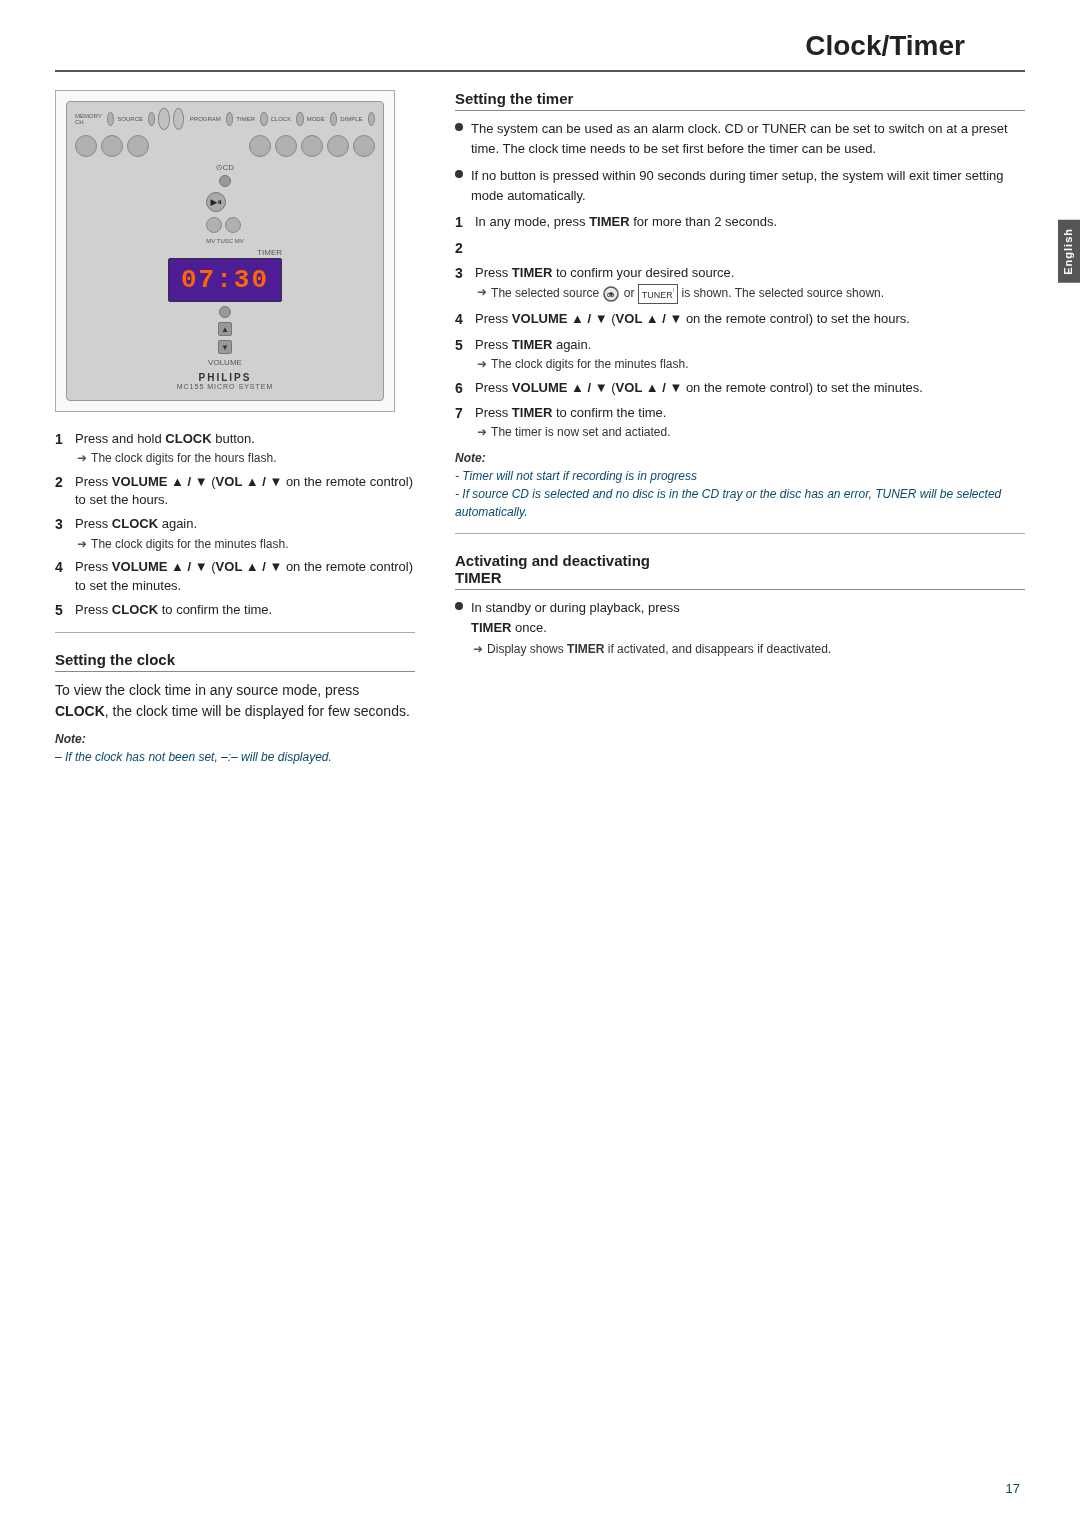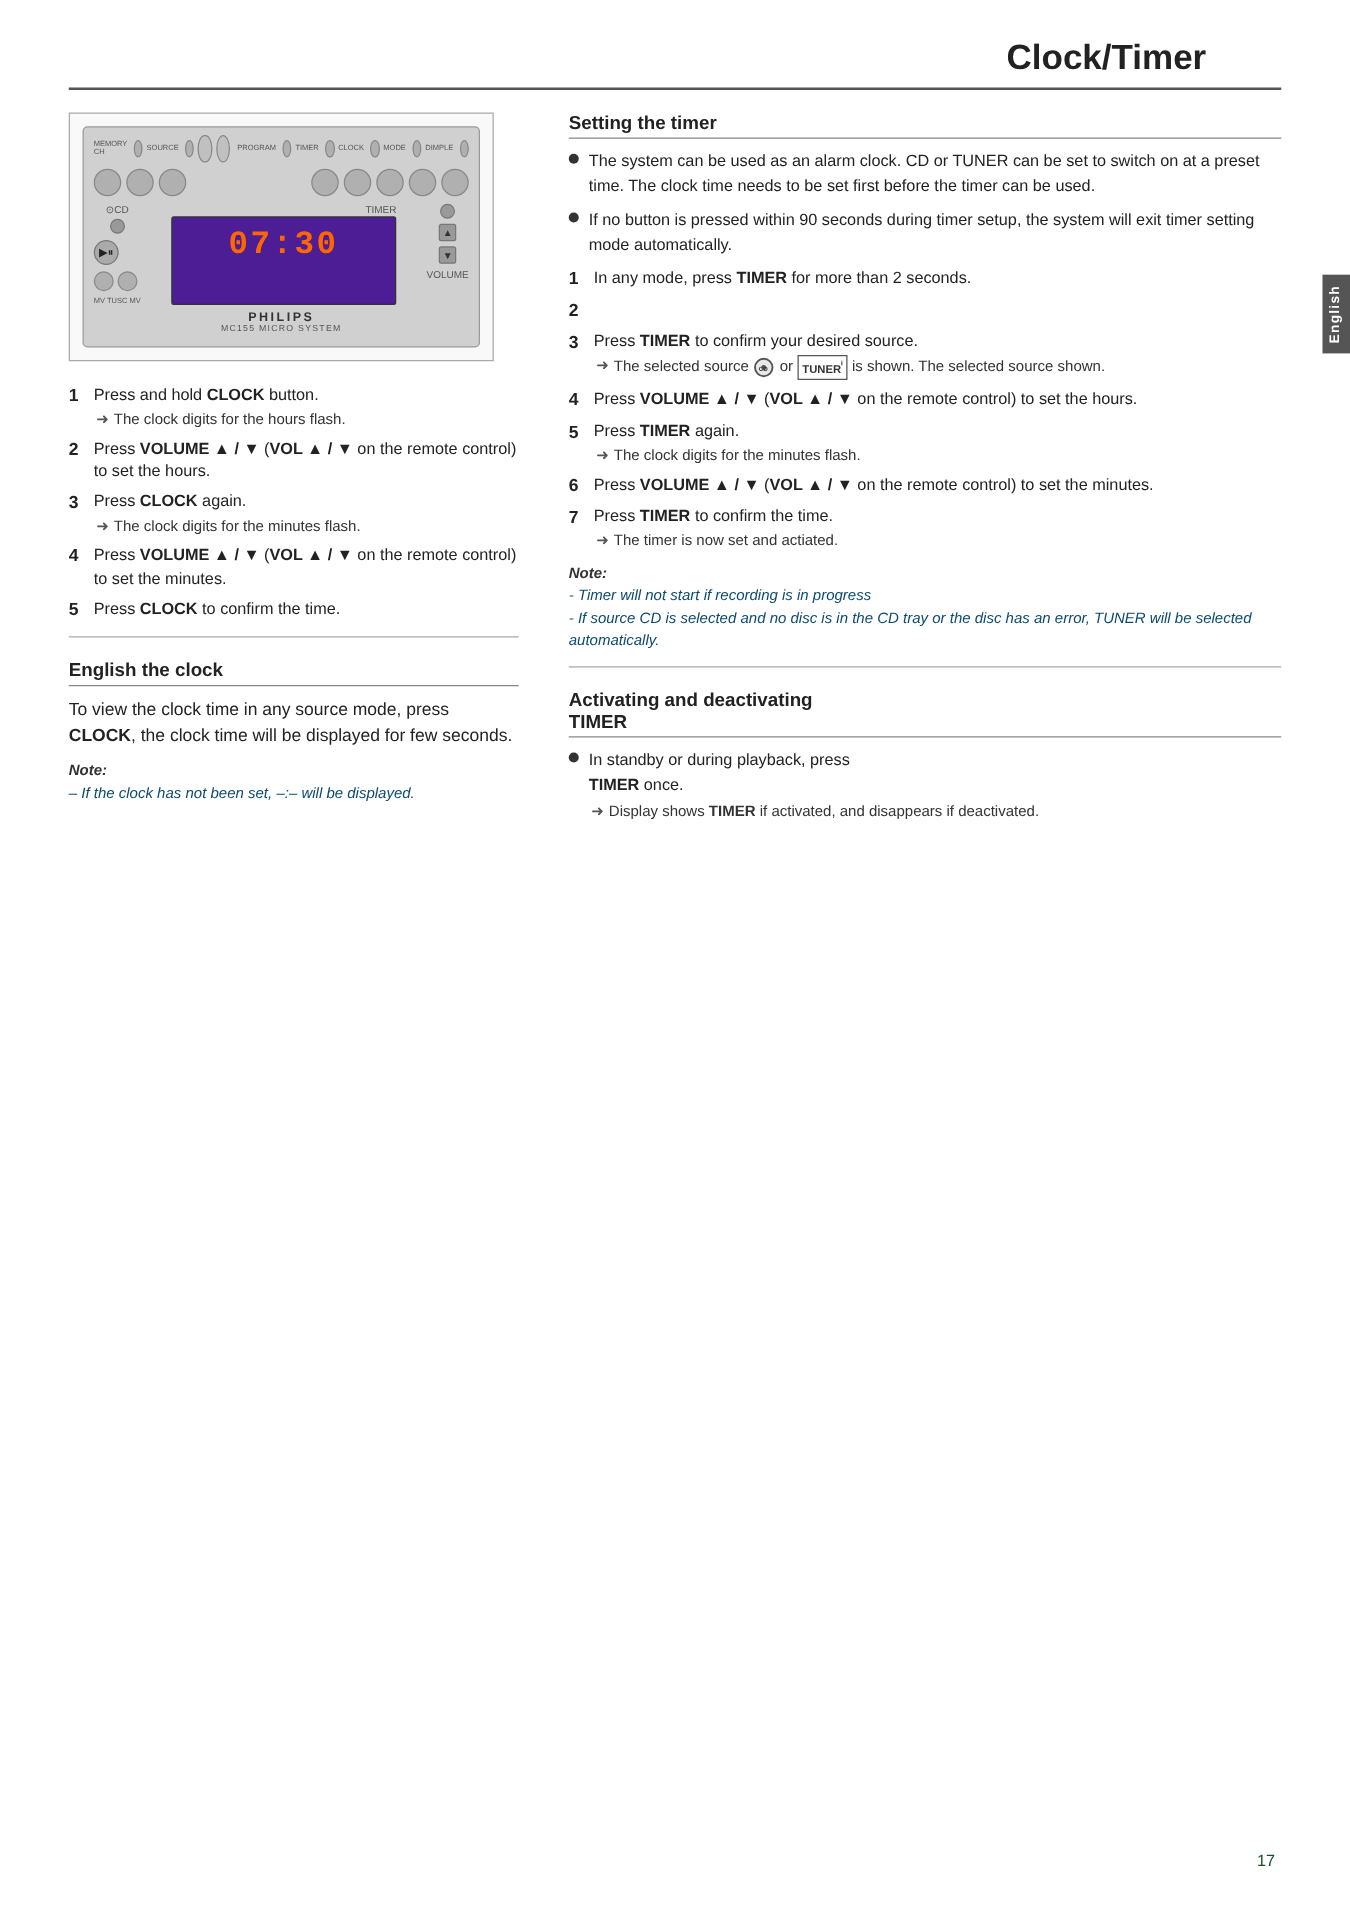--- a/index.html
+++ b/index.html
@@ -96,22 +96,24 @@
       width: 18px;
       height: 18px;
       border-radius: 50%;
       background: #b0b0b0;
       border: 1px solid #888;
       display: inline-block;
     }
 
     .device-display-area {
       display: flex;
-      gap: 24px;
+      gap: 4px;
       margin: 4px 0;
+      align-items: center;
+      flex-direction: column;
     }
 
     .device-left-controls {
       display: flex;
       flex-direction: column;
       gap: 5px;
     }
 
     .device-display {
       background: #4c1d95;
@@ -305,21 +307,21 @@
       align-items: center;
       gap: 2px;
       font-size: 10px;
       vertical-align: middle;
     }
 
     .tuner-badge {
       display: inline-block;
       border: 1px solid #555;
       font-size: 9px;
-      font-weight: bold;
+      font-weight: normal;
       padding: 1px 3px;
       color: #333;
       vertical-align: middle;
     }
 
     .tuner-sup {
       font-size: 8px;
       vertical-align: super;
     }
 
@@ -475,21 +477,21 @@
       <li>
         <span class="num">5</span>
         <div class="li-content">
           <span>Press <b>CLOCK</b> to confirm the time.</span>
         </div>
       </li>
     </ol>
 
     <hr class="section-divider">
 
-    <div class="section-heading">English the clock</div>
+    <div class="section-heading">Setting the clock</div>
 
     <div class="viewing-body">
       To view the clock time in any source mode, press <b>CLOCK</b>, the clock time will be displayed for few seconds.
     </div>
 
     <div class="note-section">
       <div class="note-label">Note:</div>
       <div class="note-text-block">– If the clock has not been set, –:– will be displayed.</div>
     </div>
 

